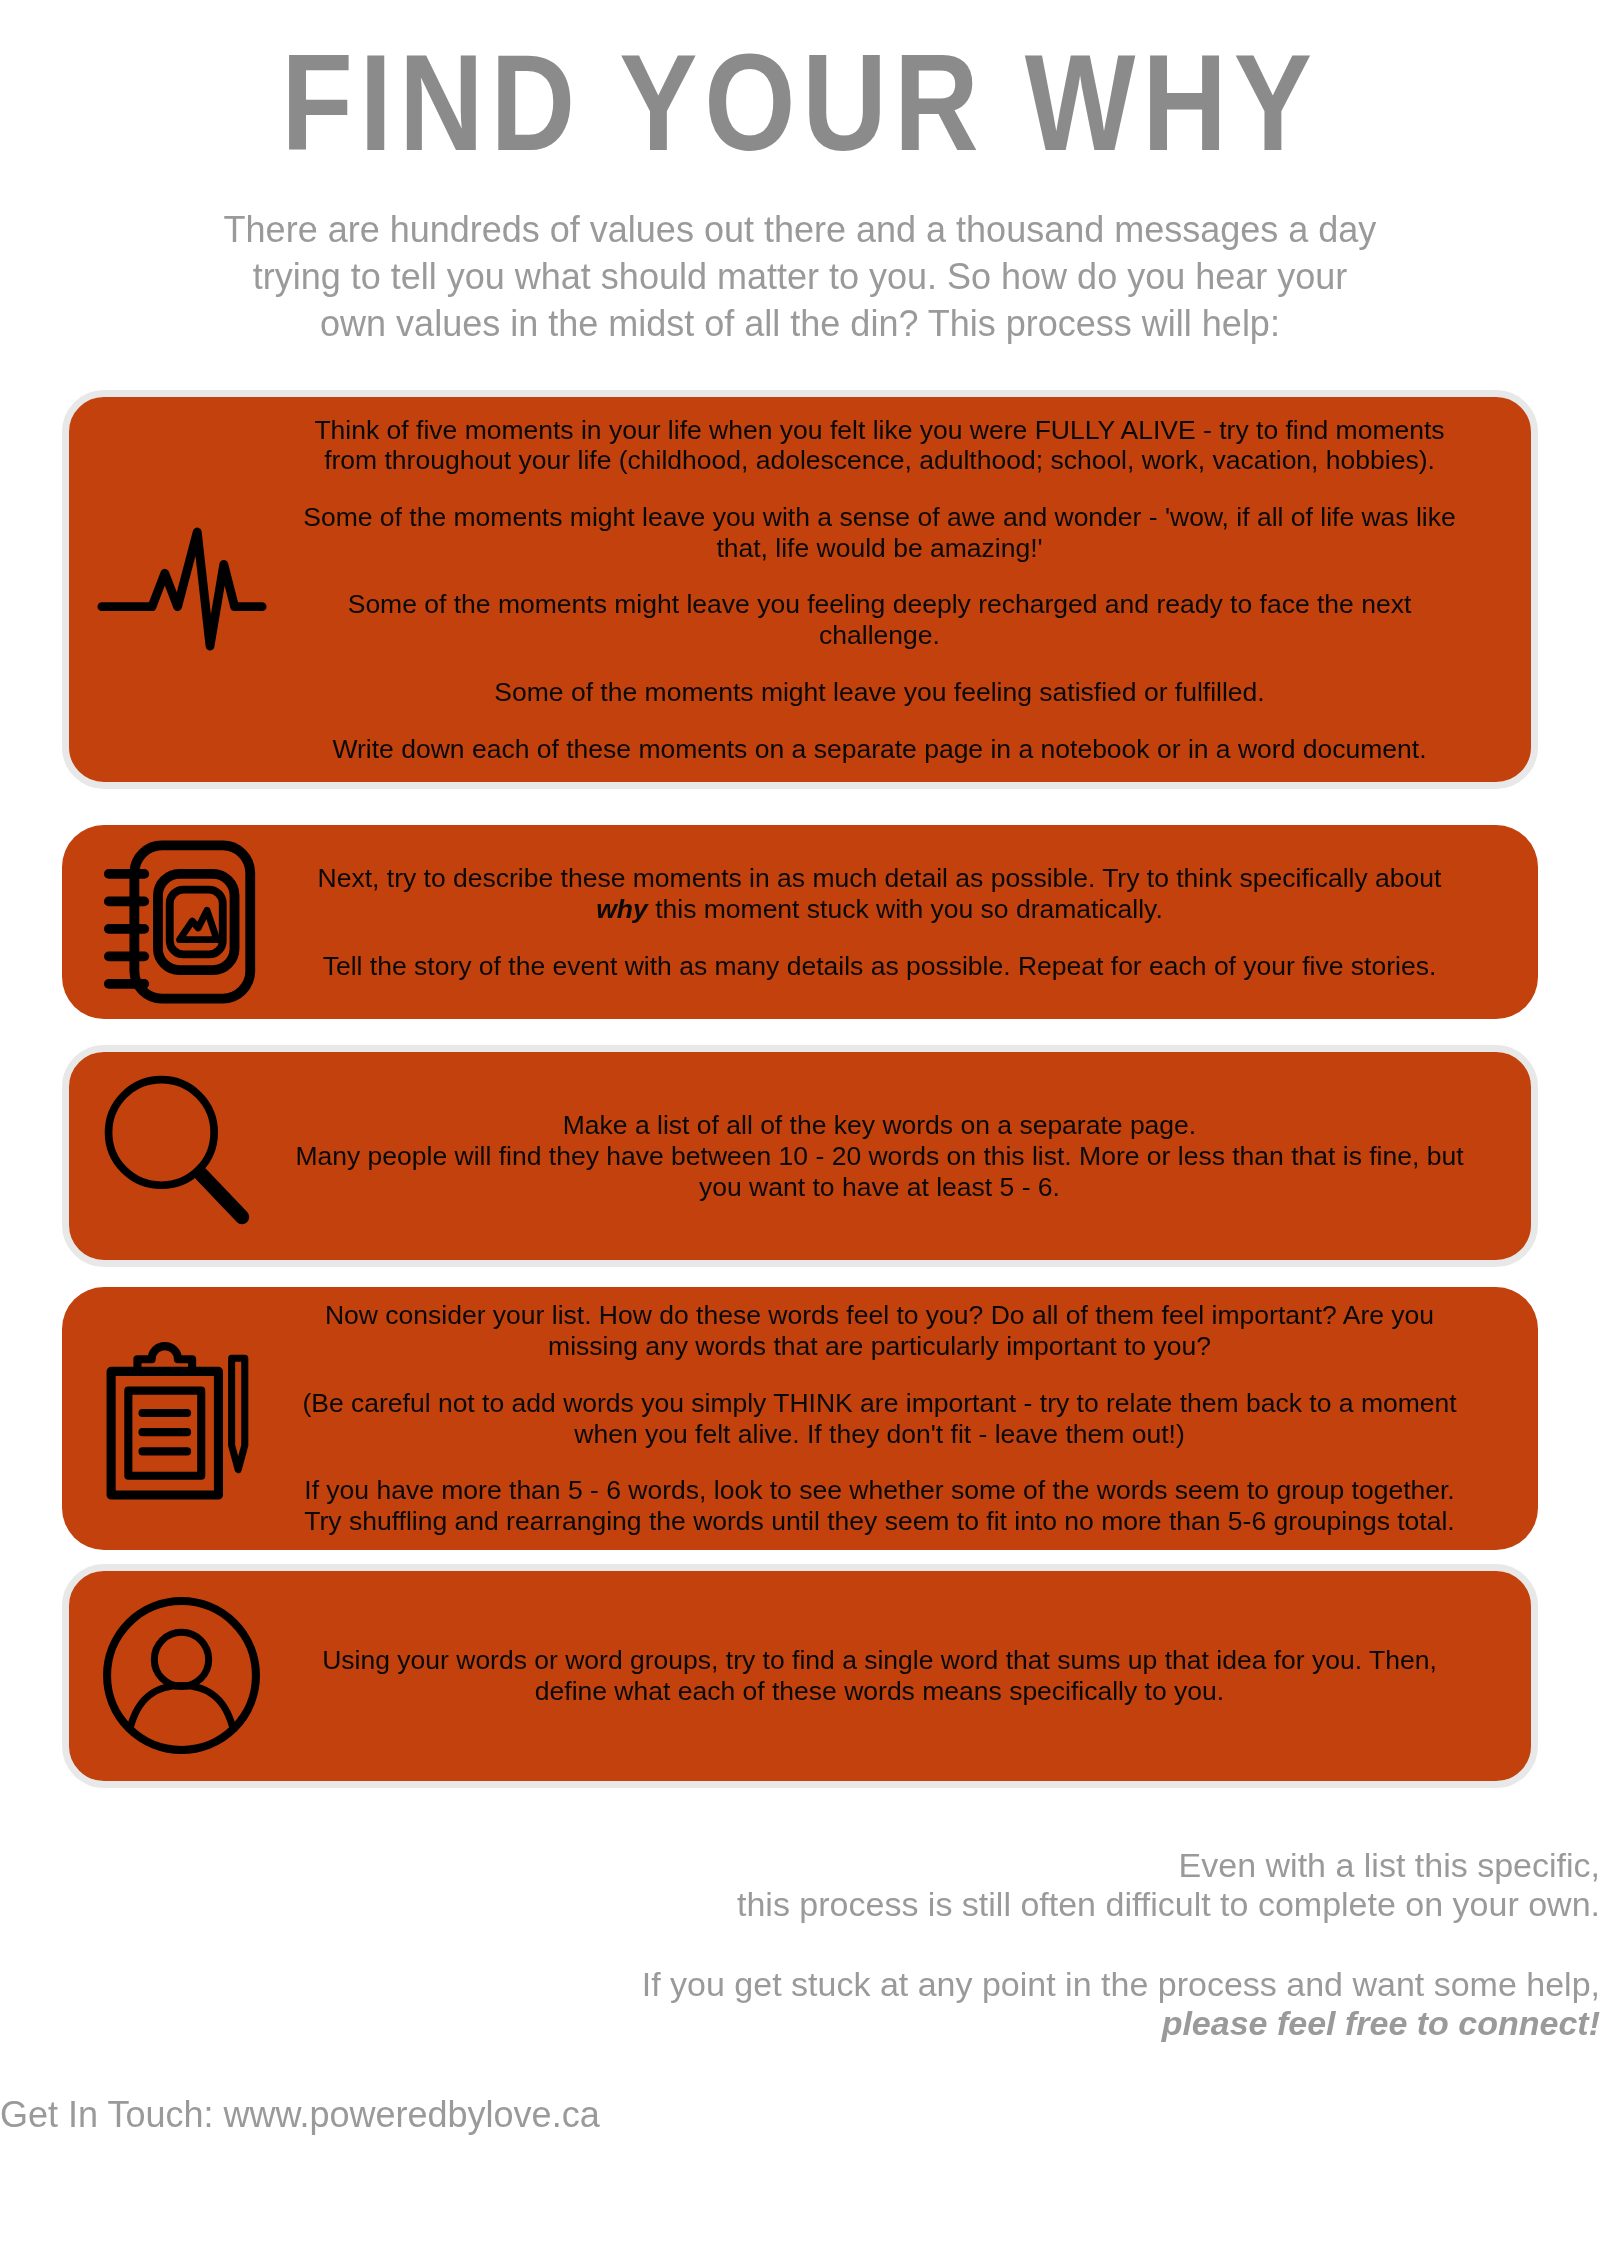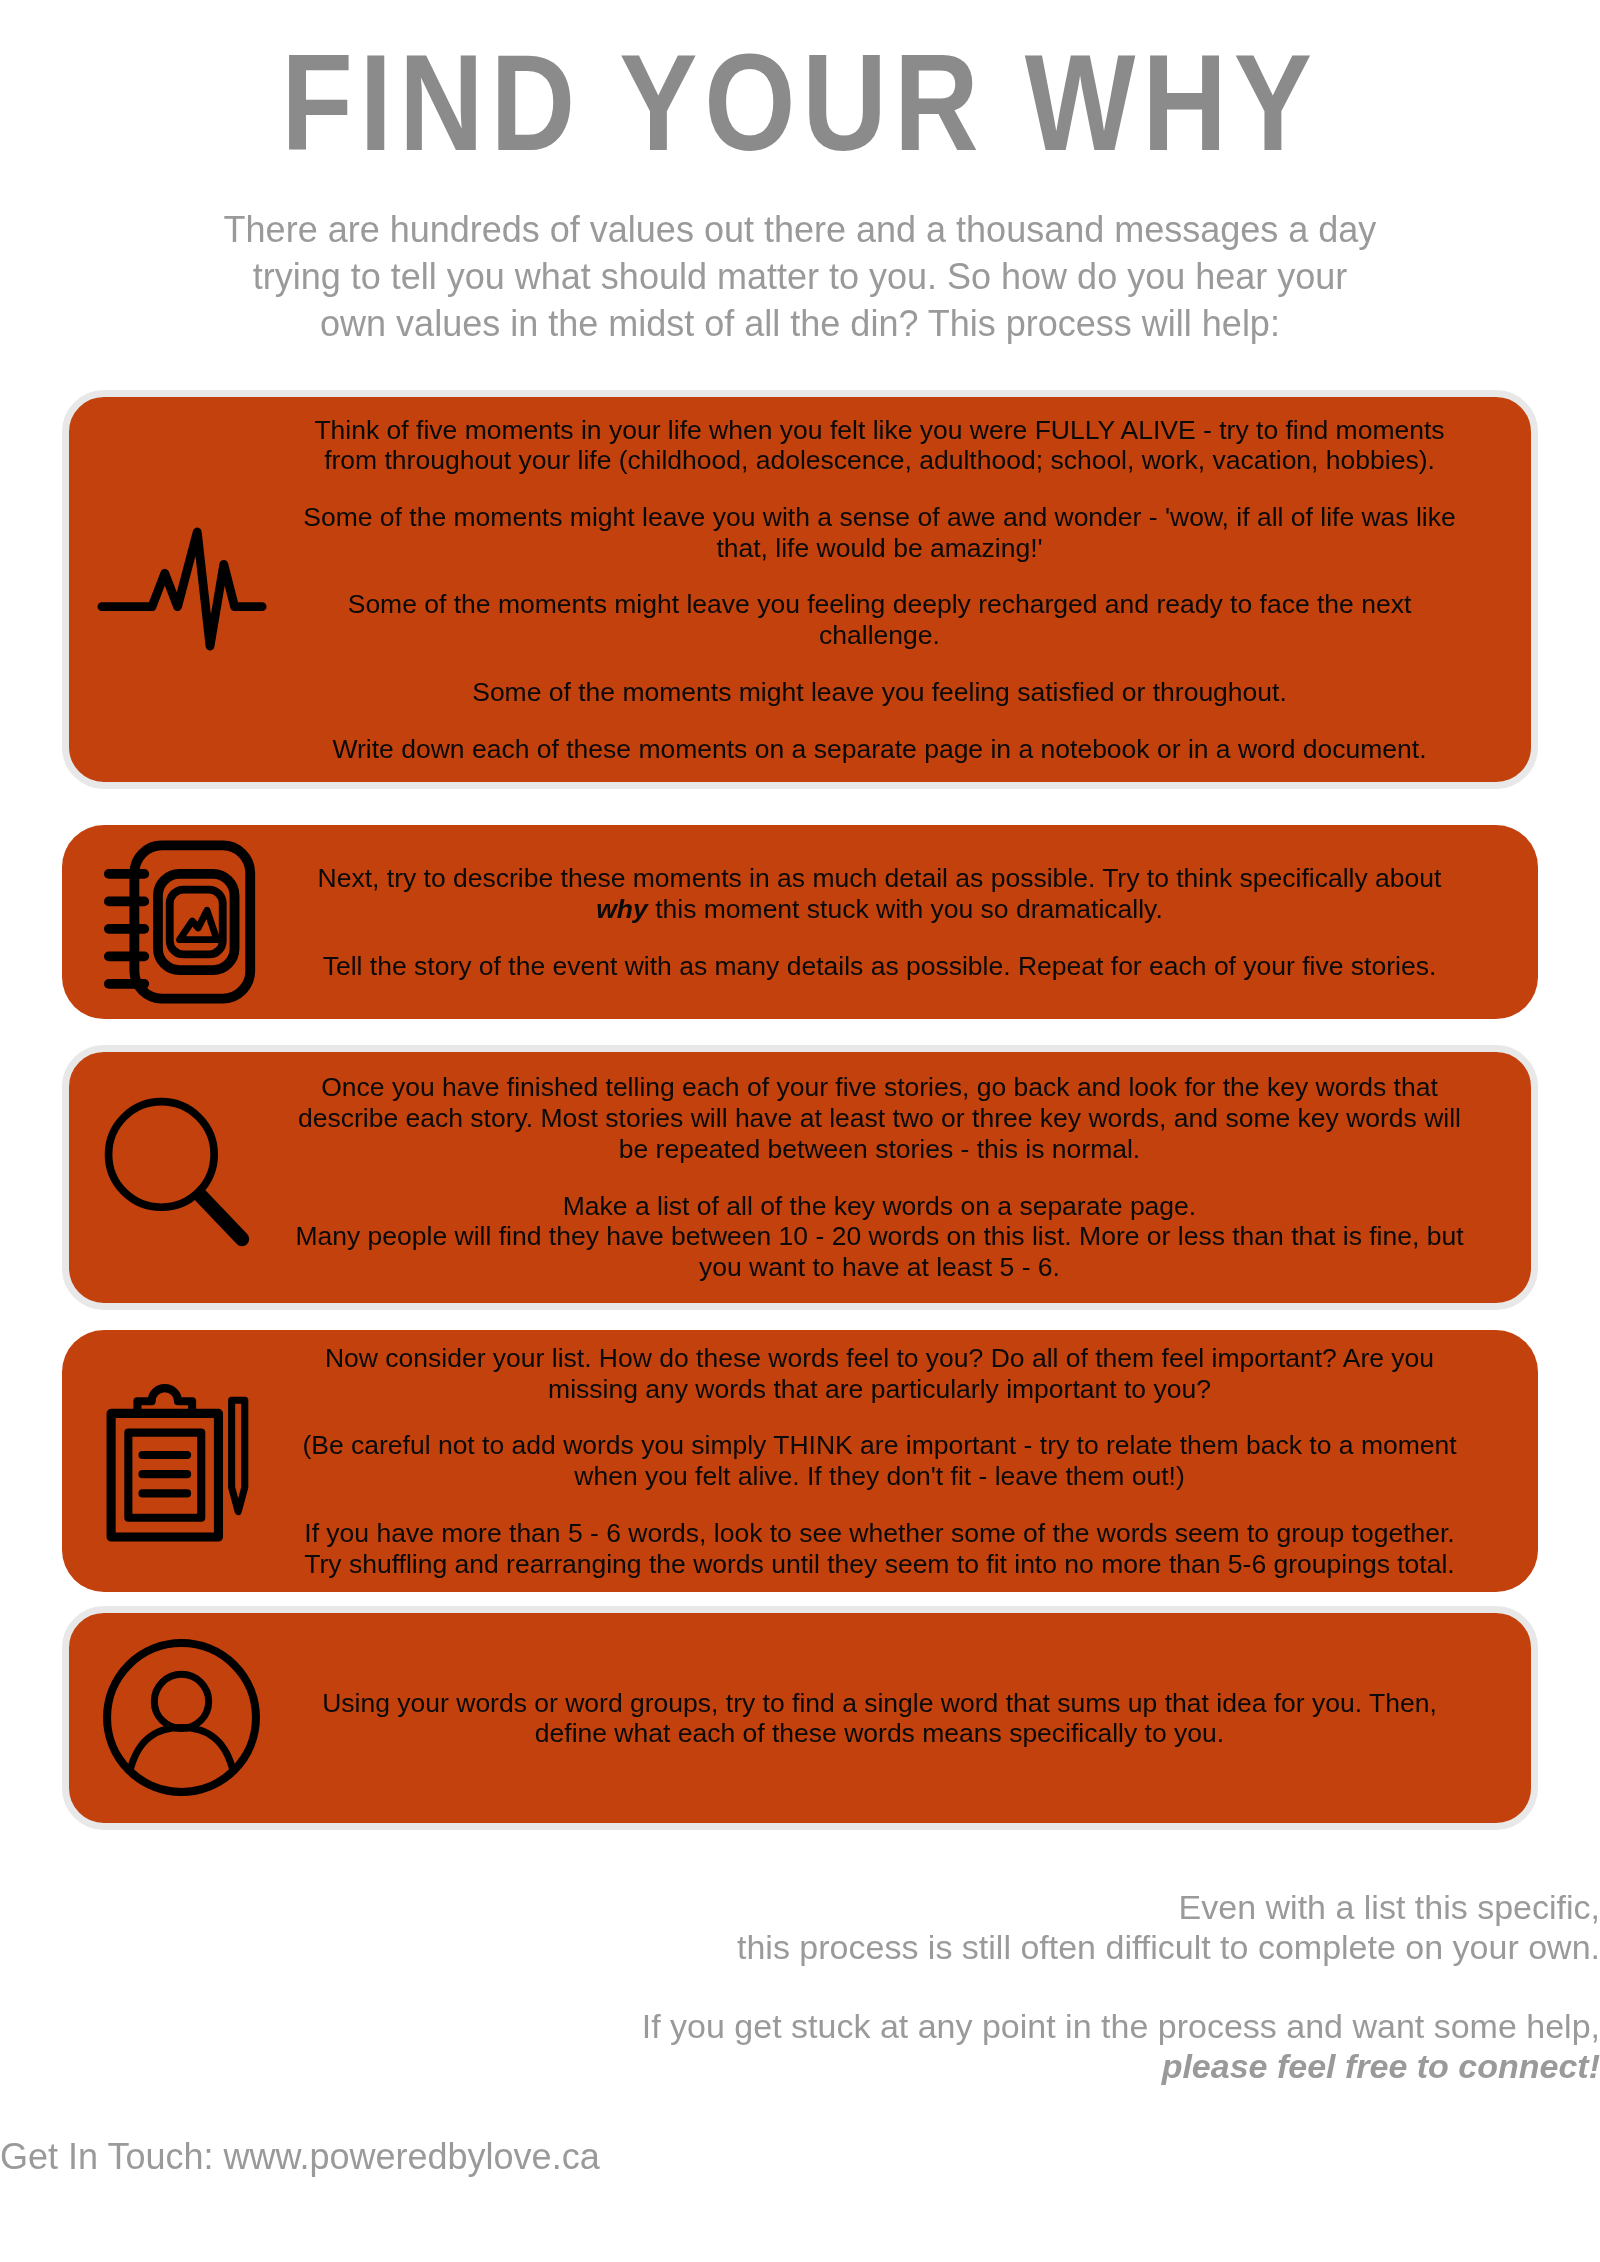--- a/index.html
+++ b/index.html
@@ -94,21 +94,21 @@
   <section class="row boxed sec-1">
     <div class="icon-col">
       <svg width="172" height="148" viewBox="0 0 175 150" aria-hidden="true">
         <polyline points="6,93 57,93 70,59 83,93 103,17 116,133 130,50 141,93 169,93" fill="none" stroke="#000" stroke-width="9" stroke-linecap="round" stroke-linejoin="round"></polyline>
       </svg>
     </div>
     <div class="text-col">
       <p class="para">Think of five moments in your life when you felt like you were FULLY ALIVE - try to find moments from throughout your life (childhood, adolescence, adulthood; school, work, vacation, hobbies).</p>
       <p class="para">Some of the moments might leave you with a sense of awe and wonder - 'wow, if all of life was like that, life would be amazing!'</p>
       <p class="para">Some of the moments might leave you feeling deeply recharged and ready to face the next challenge.</p>
-      <p class="para">Some of the moments might leave you feeling satisfied or throughout.</p>
+      <p class="para">Some of the moments might leave you feeling satisfied or fulfilled.</p>
       <p class="para">Write down each of these moments on a separate page in a notebook or in a word document.</p>
     </div>
   </section>
 
   <section class="row sec-2">
     <div class="icon-col">
       <svg width="162" height="168" viewBox="0 0 165 170" aria-hidden="true">
         <g fill="none" stroke="#000" stroke-width="10" stroke-linecap="round" stroke-linejoin="round">
           <rect x="34" y="7" width="118" height="156" rx="28"></rect>
           <line x1="8" y1="36" x2="44" y2="36"></line>
@@ -129,21 +129,20 @@
   </section>
 
   <section class="row boxed sec-3">
     <div class="icon-col">
       <svg width="168" height="168" viewBox="0 0 175 175" aria-hidden="true">
         <circle cx="66" cy="63" r="55" fill="none" stroke="#000" stroke-width="8"></circle>
         <line x1="107" y1="106" x2="150" y2="151" stroke="#000" stroke-width="15" stroke-linecap="round"></line>
       </svg>
     </div>
     <div class="text-col">
-      <p class="para">Once you have finished telling each of your five stories, go back and look for the key words that describe each story. Most stories will have at least two or three key words, and some key words will be repeated between stories - this is normal.</p>
       <p class="para">Make a list of all of the key words on a separate page.</p>
       <p class="para joined">Many people will find they have between 10 - 20 words on this list. More or less than that is fine, but you want to have at least 5 - 6.</p>
     </div>
   </section>
 
   <section class="row sec-4">
     <div class="icon-col">
       <svg width="152" height="162" viewBox="0 0 150 160" aria-hidden="true">
         <g fill="none" stroke="#000" stroke-width="9" stroke-linecap="round" stroke-linejoin="round">
           <rect x="5" y="33" width="106" height="122"></rect>

